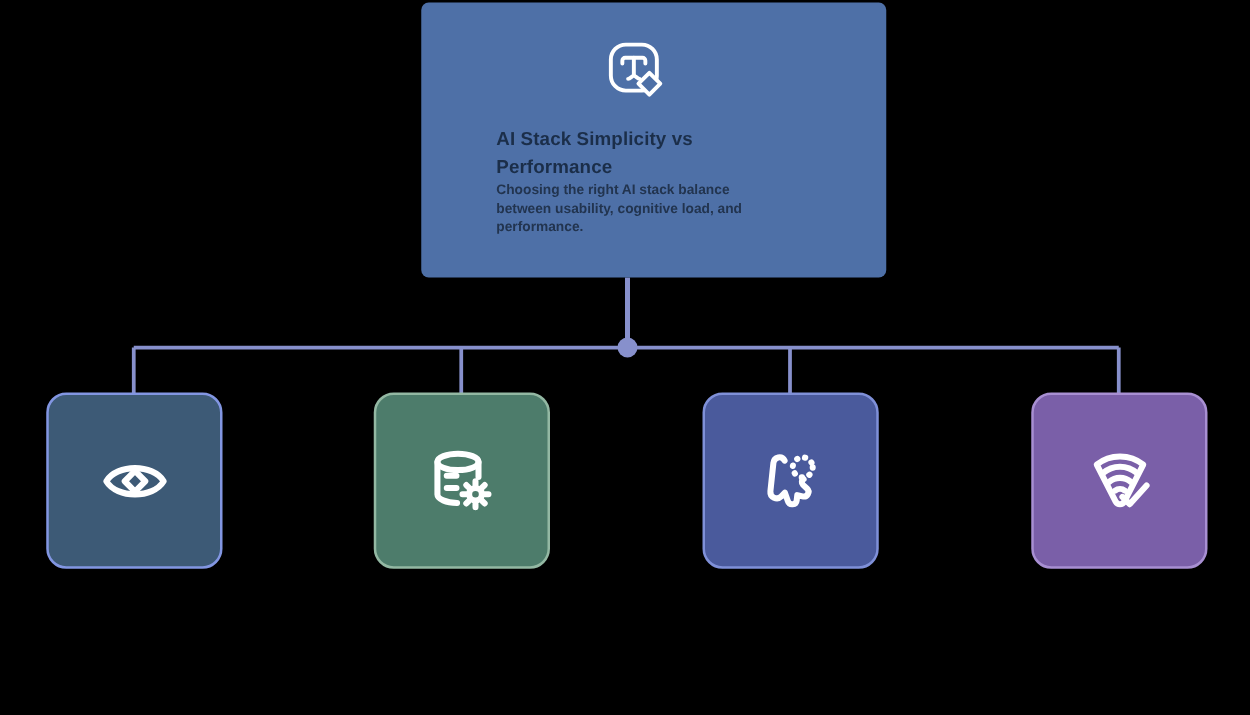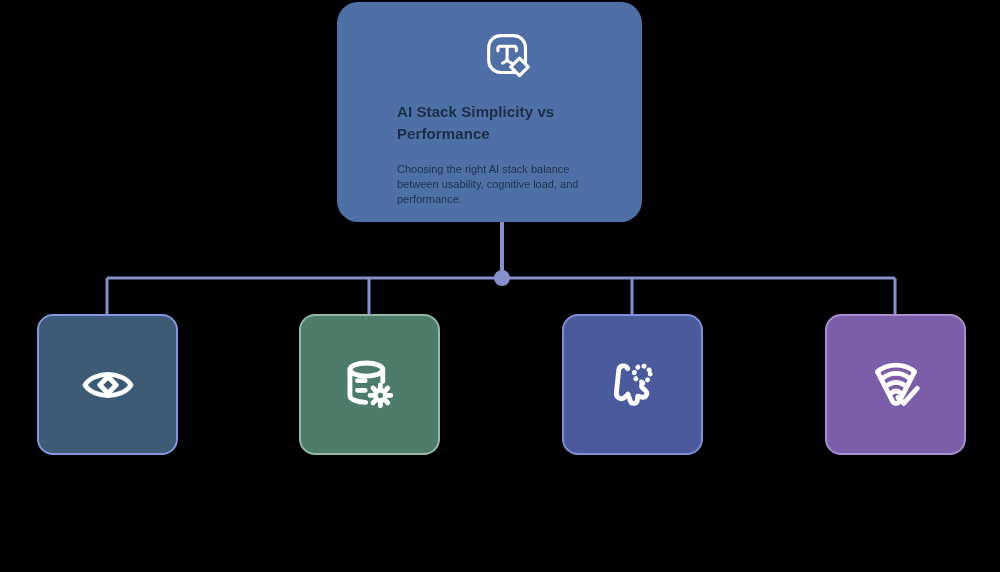--- a/index.html
+++ b/index.html
@@ -2,34 +2,34 @@
 <html><head>
 <meta charset="utf-8">
 <style>
   html,body{margin:0;padding:0;}
   body{font-family:"Liberation Sans","DejaVu Sans",sans-serif;}
   .canvas{
     position:relative;width:1000px;height:572px;overflow:hidden;
   }
   
   .root-node{
-    position:absolute;left:337px;top:2px;width:305px;height:220px;
-    border-radius:21px;
+    position:absolute;left:337px;top:2px;width:372px;height:220px;
+    border-radius:6px;
   }
   .root-icon{
     position:absolute;left:148px;top:30px;width:46px;height:46px;
   }
   .root-icon svg{overflow:visible;display:block;}
   .root-title{
     position:absolute;left:60px;top:99px;width:205px;
     font-size:15px;font-weight:600;line-height:22px;letter-spacing:.1px;
   }
   .root-desc{
-    position:absolute;left:60px;top:160px;width:205px;
-    font-size:11px;font-weight:400;line-height:15px;
+    position:absolute;left:60px;top:143px;width:205px;
+    font-size:11px;font-weight:700;line-height:15px;
   }
   
   .connectors{position:absolute;left:0;top:0;width:1000px;height:572px;pointer-events:none;}
   
   .child-node{
     position:absolute;top:314px;width:141px;height:141px;box-sizing:border-box;
     border-radius:16px;border:2.5px solid transparent;
     display:flex;align-items:center;justify-content:center;
   }
   .child-node svg{display:block;overflow:visible;}

